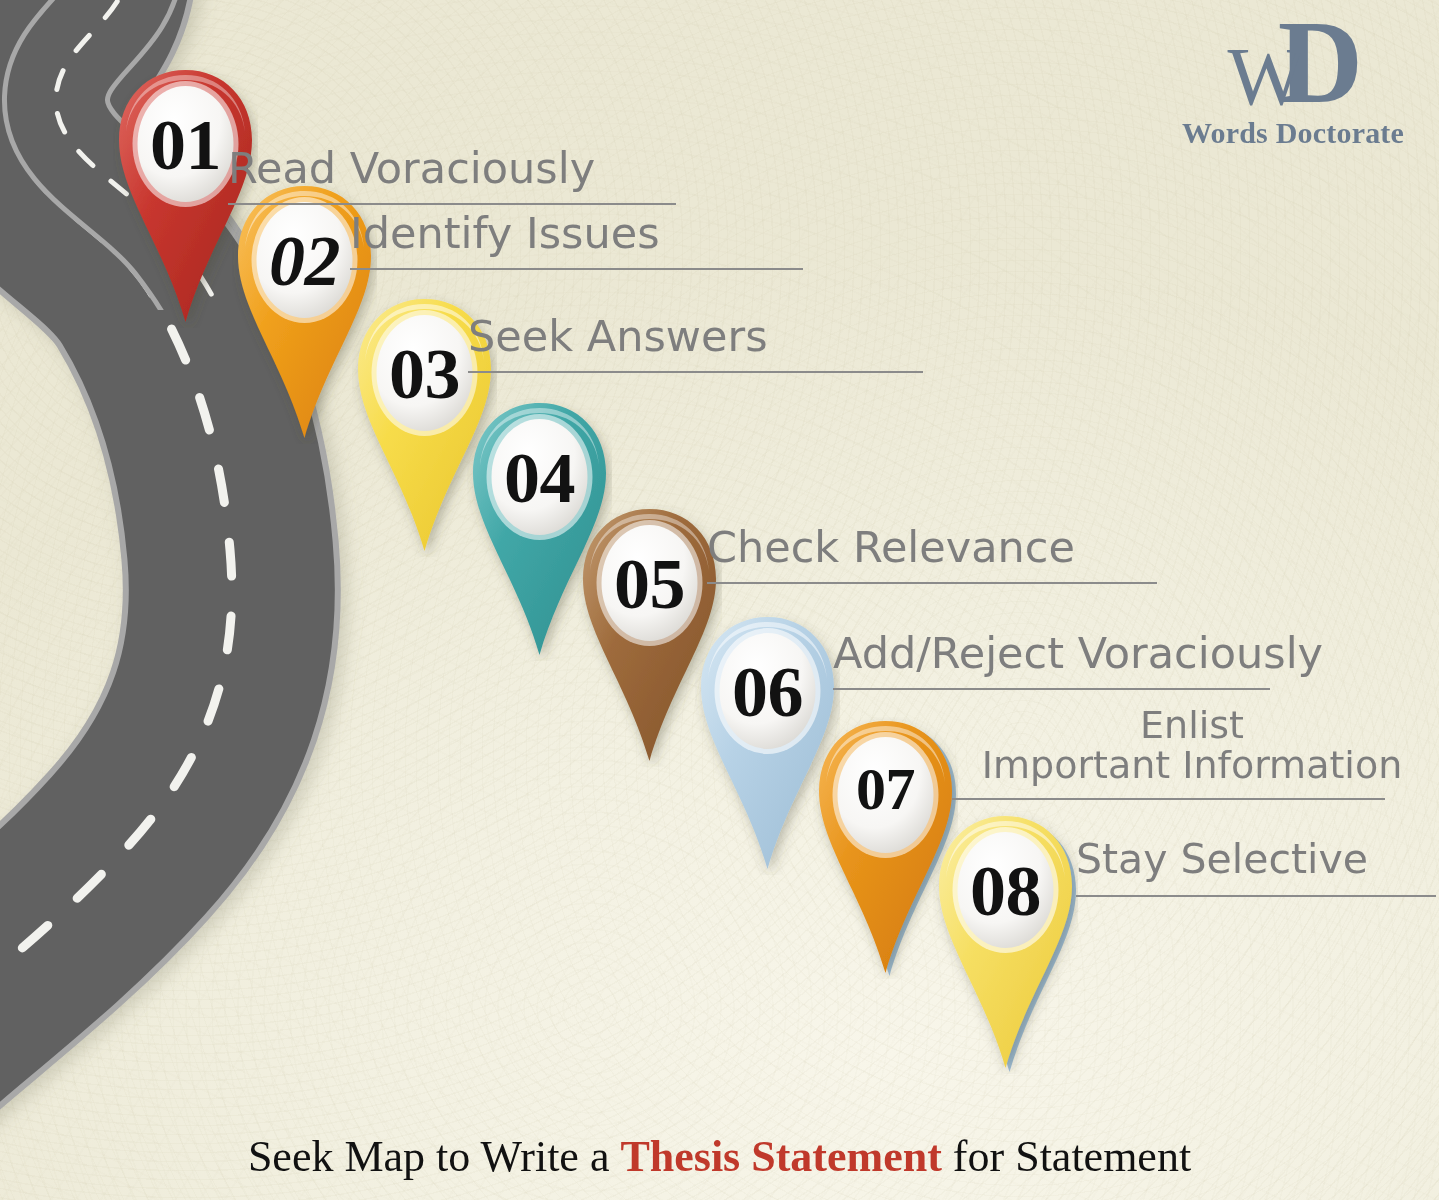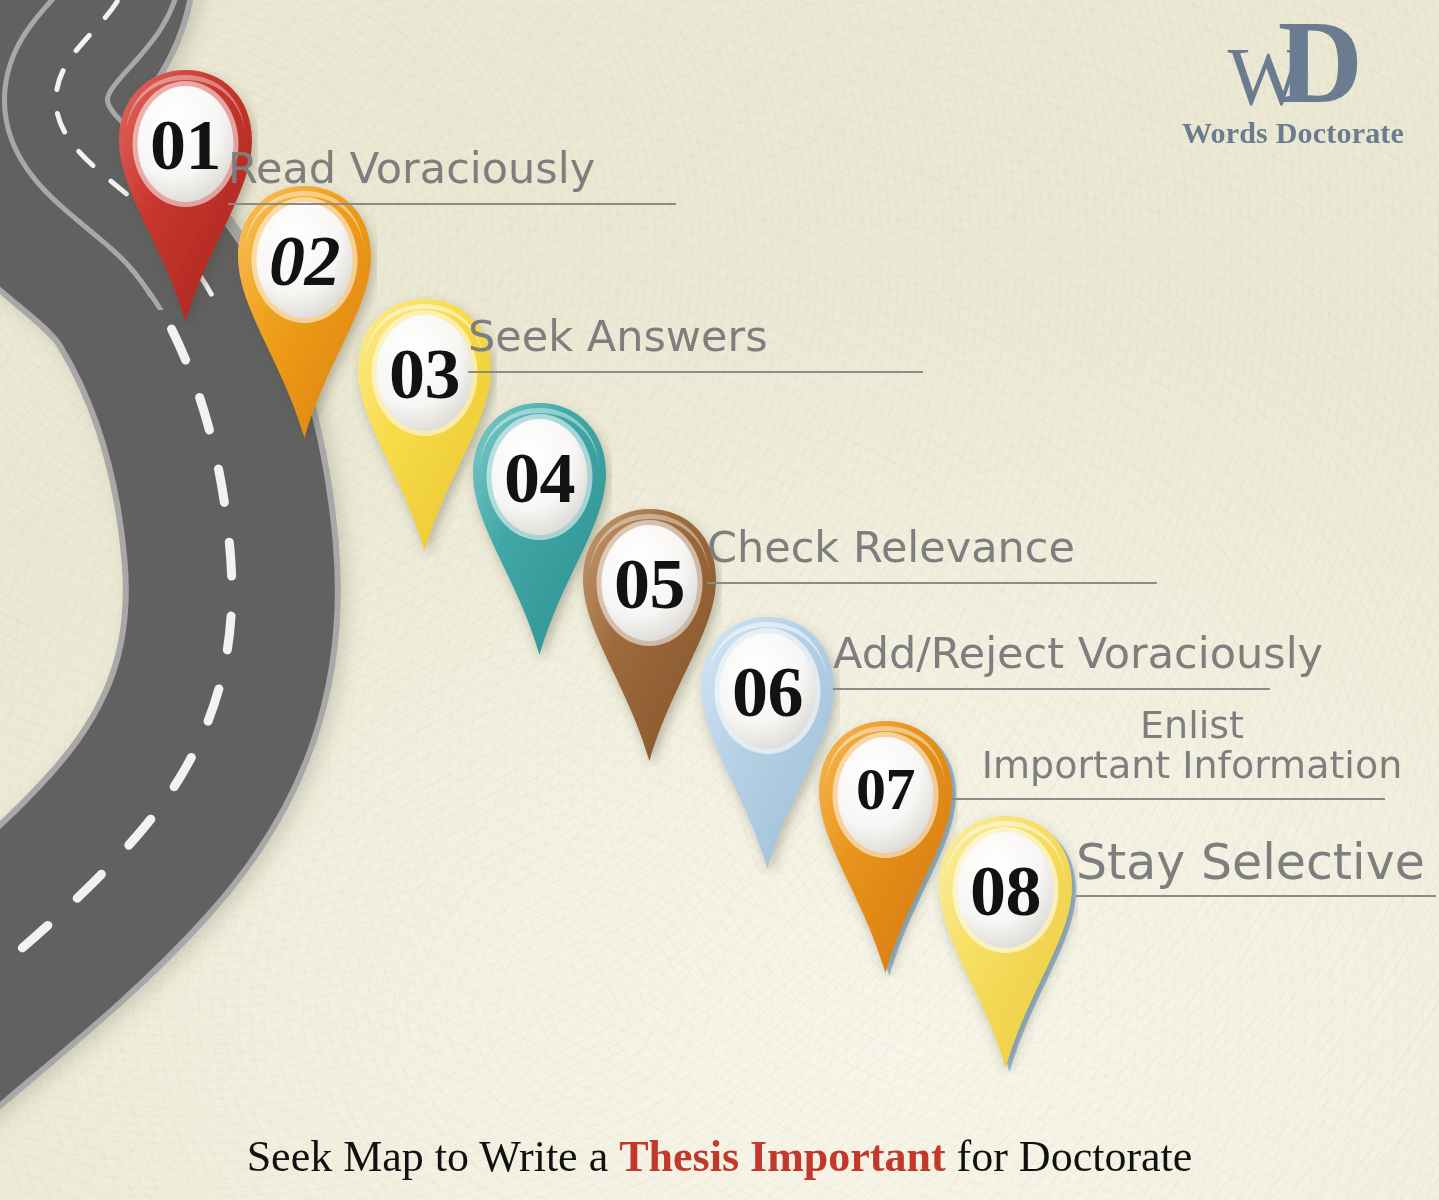--- a/index.html
+++ b/index.html
@@ -359,20 +359,24 @@
       <ellipse cx="72.5" cy="78" rx="48" ry="58" fill="url(#g8i)"></ellipse>
     </svg>
     <div class="num" style="top:38px; font-size:72px;">08</div>
   </div>
 
   <div class="label" style="left:228px; top:102px; font-size:43px;margin-top:44px;">
     <span class="txt">Read Voraciously</span>
     <span class="rule" style="top:57px; width:448px;"></span>
   </div>
 
+  <div class="label" style="left:350px; top:211px; font-size:43px;">
+    <span class="txt">Identify Issues</span>
+    <span class="rule" style="top:57px; width:453px;"></span>
+  </div>
 
   <div class="label" style="left:468px; top:314px; font-size:43px;">
     <span class="txt">Seek Answers</span>
     <span class="rule" style="top:57px; width:455px;"></span>
   </div>
 
 
   <div class="label" style="left:707px; top:525px; font-size:43px;">
     <span class="txt">Check Relevance</span>
     <span class="rule" style="top:57px; width:450px;"></span>
@@ -382,30 +386,30 @@
     <span class="txt">Add/Reject Voraciously</span>
     <span class="rule" style="top:57px; width:437px;"></span>
   </div>
 
   <div class="label two" style="left:952px; top:706px; font-size:38px; text-align:center; width:480px;">
     <span class="txt">Enlist</span>
     <span class="txt">Important Information</span>
     <span class="rule" style="top:92px; width:433px;"></span>
   </div>
 
-  <div class="label" style="left:1076px; top:838px; font-size:49px;">
+  <div class="label" style="left:1076px; top:838px; font-size:41px;">
     <span class="txt">Stay Selective</span>
     <span class="rule" style="top:57px; width:360px;"></span>
   </div>
 
   <div id="logo">
     <div class="mono">
       <span class="d">D</span>
       <span class="w">W</span>
     </div>
     <div class="name">Words Doctorate</div>
   </div>
 
   <div id="title">
-    <span>Seek Map to Write a </span><span class="hl">Thesis Important</span><span> for Doctorate</span>
+    <span>Seek Map to Write a </span><span class="hl">Thesis Statement</span><span> for Statement</span>
   </div>
 
 </div>
 
 </body></html>

